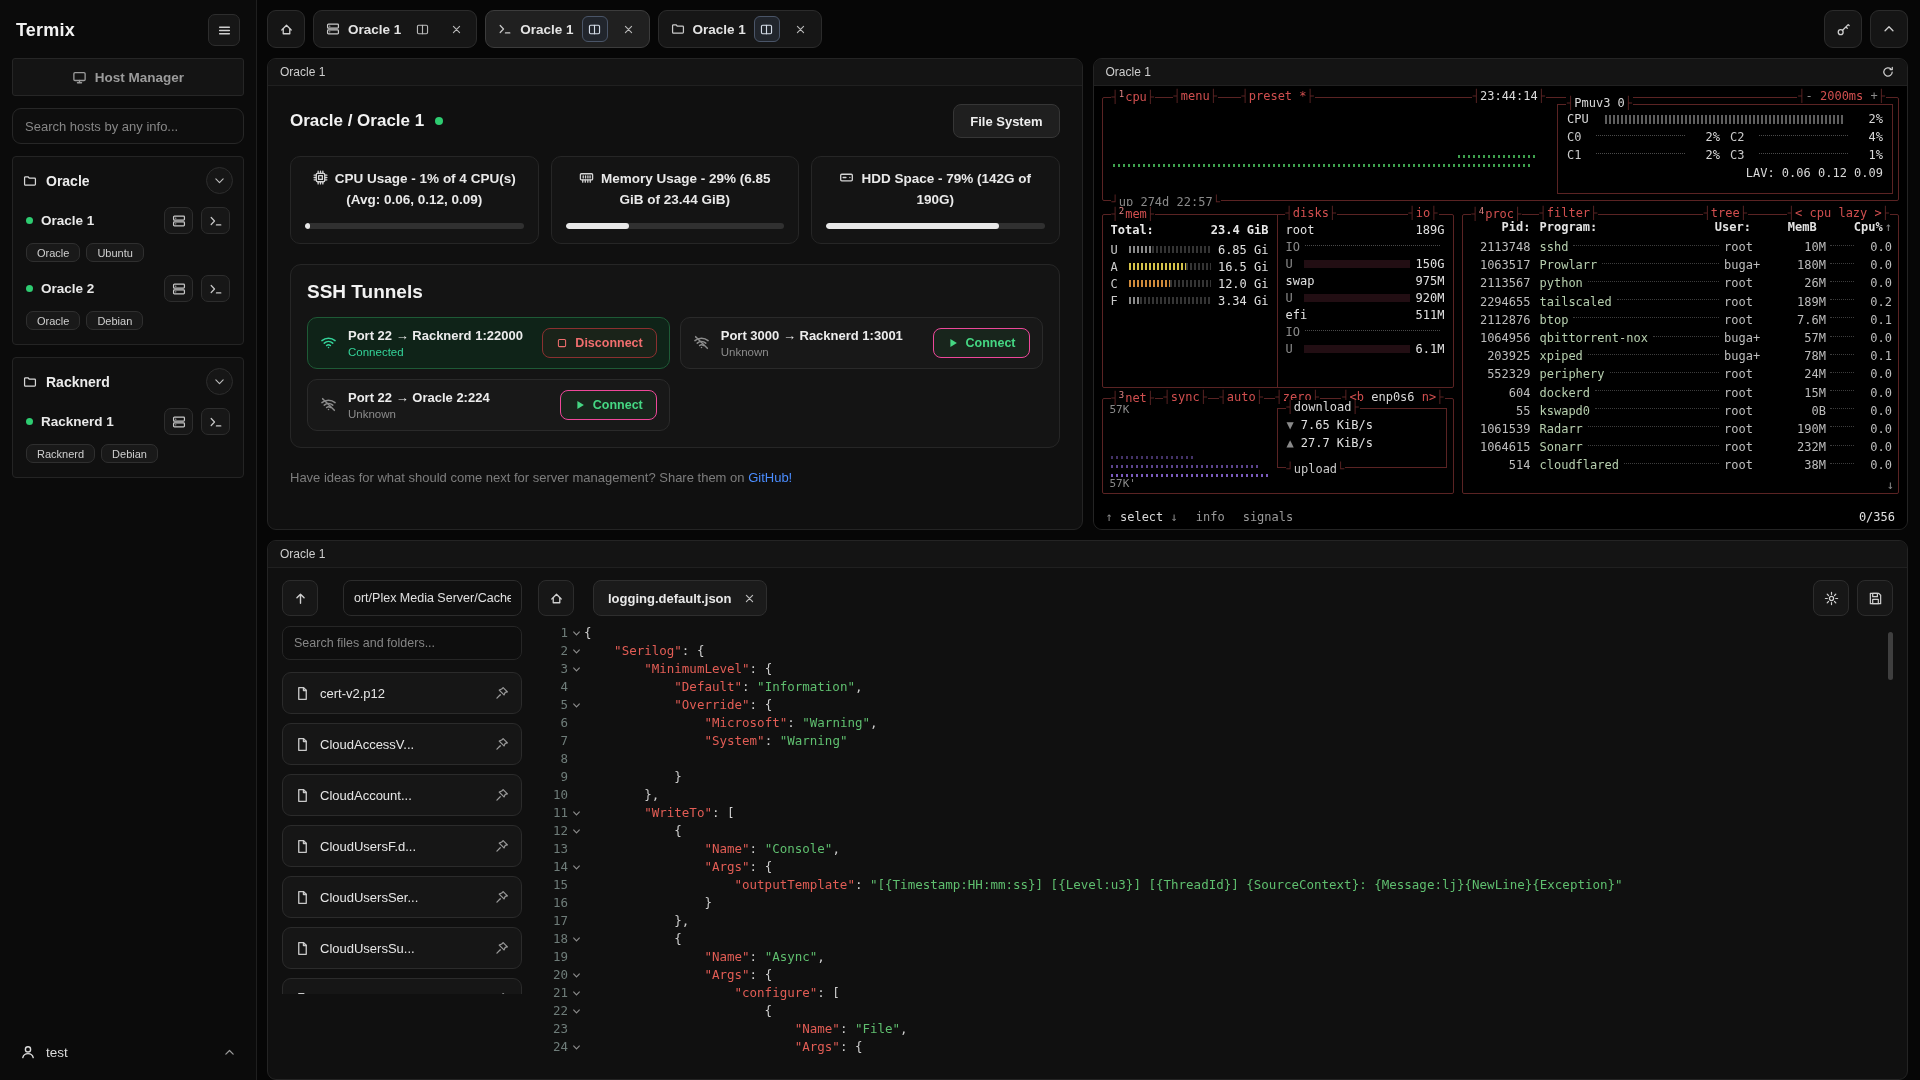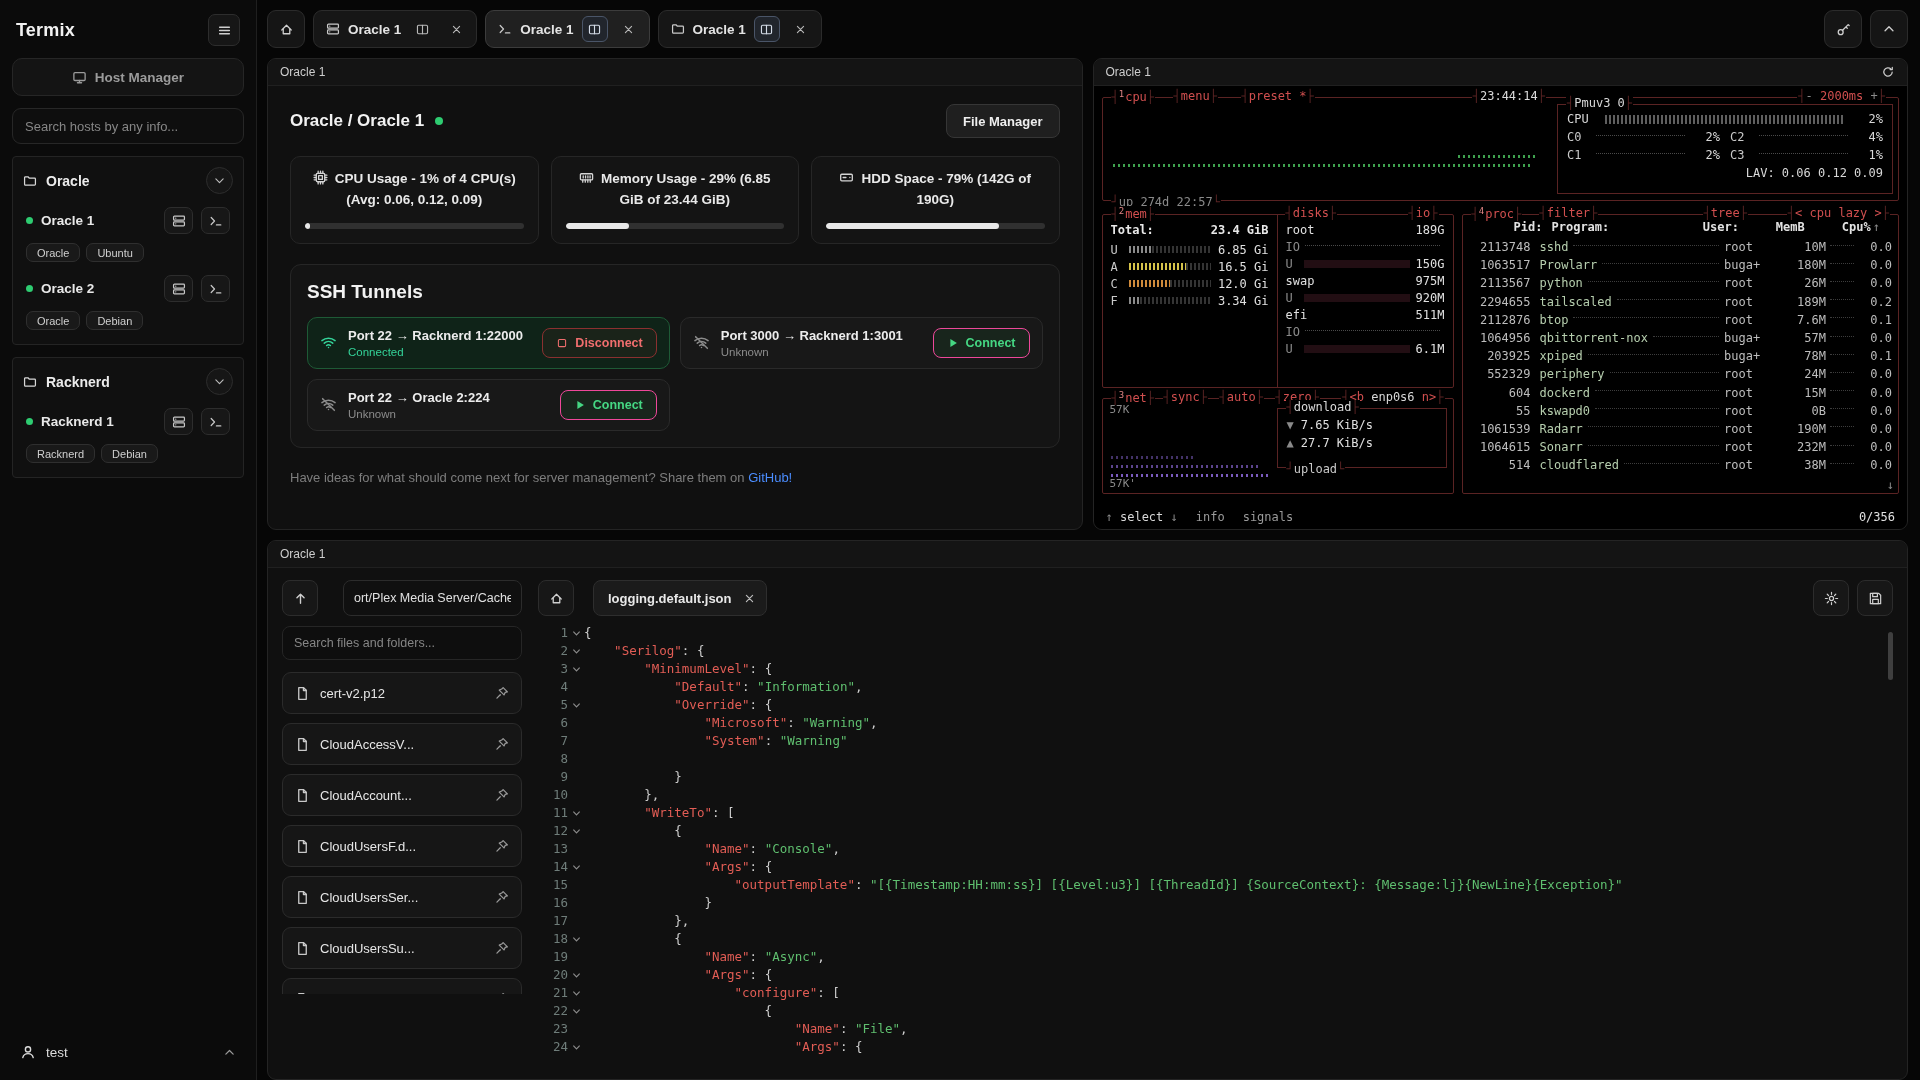--- a/index.html
+++ b/index.html
@@ -12,21 +12,21 @@
 
   .app { display:flex; width:100%; height:100%; }
 
   
   .sidebar { width:257px; flex:0 0 257px; background:#0b0b0b; border-right:1px solid #1f1f1f;
              padding:14px 12px 12px; display:flex; flex-direction:column; gap:12px; }
   .sb-head { display:flex; align-items:center; justify-content:space-between; padding:0 4px; }
   .sb-title { font-size:18px; font-weight:700; letter-spacing:.2px; color:#f2f2f2; }
   .icon-btn { width:32px; height:32px; border:1px solid #2d2d2d; border-radius:7px; background:#161616;
               display:flex; align-items:center; justify-content:center; color:#cfcfcf; flex:0 0 auto; }
-  .hm-btn { height:38px; border:1px solid #262626; background:#141414; border-radius:10px; color:#9b9b9b;
+  .hm-btn { height:38px; border:1px solid #262626; background:#141414; border-radius:3px; color:#9b9b9b;
             font-size:13.5px; font-weight:600; display:flex; align-items:center; justify-content:center; gap:8px; width:100%; }
   .sb-search { height:36px; background:#0e0e0e; border:1px solid #272727; border-radius:9px; color:#ddd;
                font-size:13px; padding:0 12px; width:100%; }
   .sb-search::placeholder, .fp-search::placeholder { color:#868686; }
   .folder-list { display:flex; flex-direction:column; gap:12px; }
   .folder-card { border:1px solid #242424; background:#101010; border-radius:4px; padding:10px 10px 14px; }
   .folder-head { display:flex; align-items:center; gap:9px; color:#d8d8d8; }
   .folder-name { font-size:14px; font-weight:700; flex:1; color:#ececec; }
   .fold-btn { width:27px; height:27px; border:1px solid #2d2d2d; border-radius:50%; display:flex;
               align-items:center; justify-content:center; color:#bbb; background:#161616; }
@@ -138,21 +138,21 @@
   .dbar .dfill { height:100%; background:linear-gradient(90deg,#8a2f44,#e0566e); min-width:2px; }
   #box-net { left:8px; top:312px; width:352px; height:96px; }
   .net-scale { position:absolute; color:#8a8a8a; font-size:11px; }
   .ngl { position:absolute; height:3px; background:repeating-linear-gradient(90deg,#7a5bbd 0 2px,transparent 2px 5px); }
   #ng1 { left:8px; bottom:16px; width:160px; }
   #ng2 { left:8px; bottom:25px; width:150px; opacity:.75; }
   #ng3 { left:8px; bottom:34px; width:84px; opacity:.55; }
   #dl-box { position:absolute; right:6px; top:9px; width:170px; height:60px; border:1px solid #5a2323; }
   .dl-row { display:flex; align-items:center; height:18px; padding:0 9px; gap:7px; color:#e0e0e0; }
   #box-proc { left:368px; top:128px; right:8px; height:280px; }
-  .proc-head { display:flex; align-items:center; height:20px; padding:3px 18px 0; color:#e2e2e2; font-weight:700; }
+  .proc-head { display:flex; align-items:center; height:20px; padding:3px 6px 0; color:#e2e2e2; font-weight:700; }
   .p-pid { width:62px; text-align:right; color:#bdbdbd; flex:0 0 62px; }
   .proc-head .p-pid, .proc-head .p-user, .proc-head .p-mem, .proc-head .p-cpu, .proc-head .p-name { color:#e2e2e2; }
   .p-name { margin-left:9px; color:#b6ceae; white-space:nowrap; overflow:hidden; }
   .p-lead { flex:1; border-bottom:1px dotted #3d3d3d; margin:0 5px 4px; min-width:6px; }
   .proc-head .p-lead, .proc-head .p-lead2 { border-bottom:none; }
   .p-user { width:52px; flex:0 0 52px; color:#bdbdbd; }
   .p-mem { width:50px; flex:0 0 50px; text-align:right; color:#bdbdbd; }
   .p-lead2 { width:24px; flex:0 0 24px; border-bottom:1px dotted #3d3d3d; margin:0 4px 4px; }
   .p-cpu { width:34px; flex:0 0 34px; text-align:right; color:#bdbdbd; }
   .proc-rows { position:absolute; top:23px; left:2px; right:2px; bottom:3px; overflow:hidden; }
@@ -440,21 +440,21 @@
     <div class="content">
 
       <div class="panel">
         <div class="p-head">
           <span>Oracle 1</span>
         </div>
         <div class="sv-body">
           <div class="sv-titlerow">
             <span class="sv-title">Oracle / Oracle 1</span>
             <span class="sv-dot"></span>
-            <button class="fm-btn">File Manager</button>
+            <button class="fm-btn">File System</button>
           </div>
           <div class="stats">
               <div class="stat-card">
                 <span class="stat-text"><span class="stat-icon">
                     <svg width="15" height="15" viewBox="0 0 16 16" fill="none" stroke="currentColor" stroke-width="1.4" stroke-linecap="round" stroke-linejoin="round">
                       <rect x="3.5" y="3.5" width="9" height="9" rx="1.2"></rect>
                       <rect x="6" y="6" width="4" height="4"></rect>
                       <path d="M5.5 1.2v2M8 1.2v2M10.5 1.2v2M5.5 12.8v2M8 12.8v2M10.5 12.8v2M1.2 5.5h2M1.2 8h2M1.2 10.5h2M12.8 5.5h2M12.8 8h2M12.8 10.5h2"></path>
                     </svg>
                   </span>CPU Usage - 1% of 4 CPU(s) (Avg: 0.06, 0.12, 0.09)</span>

